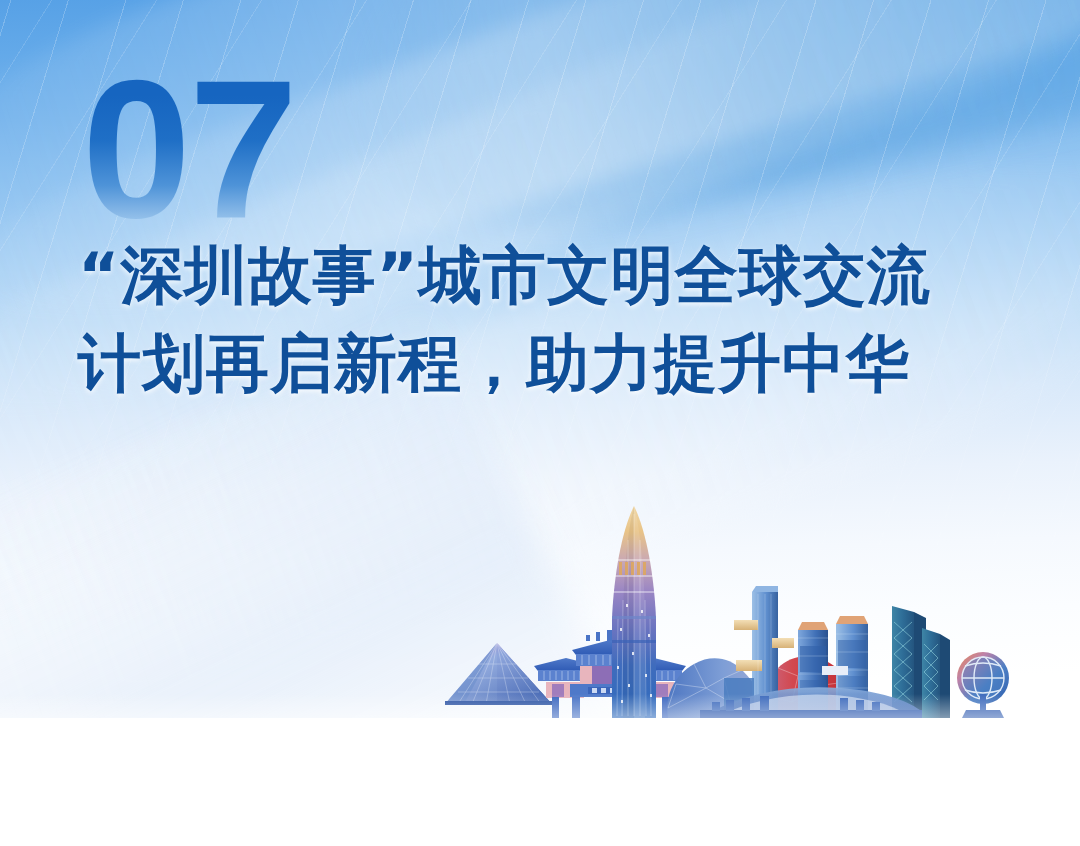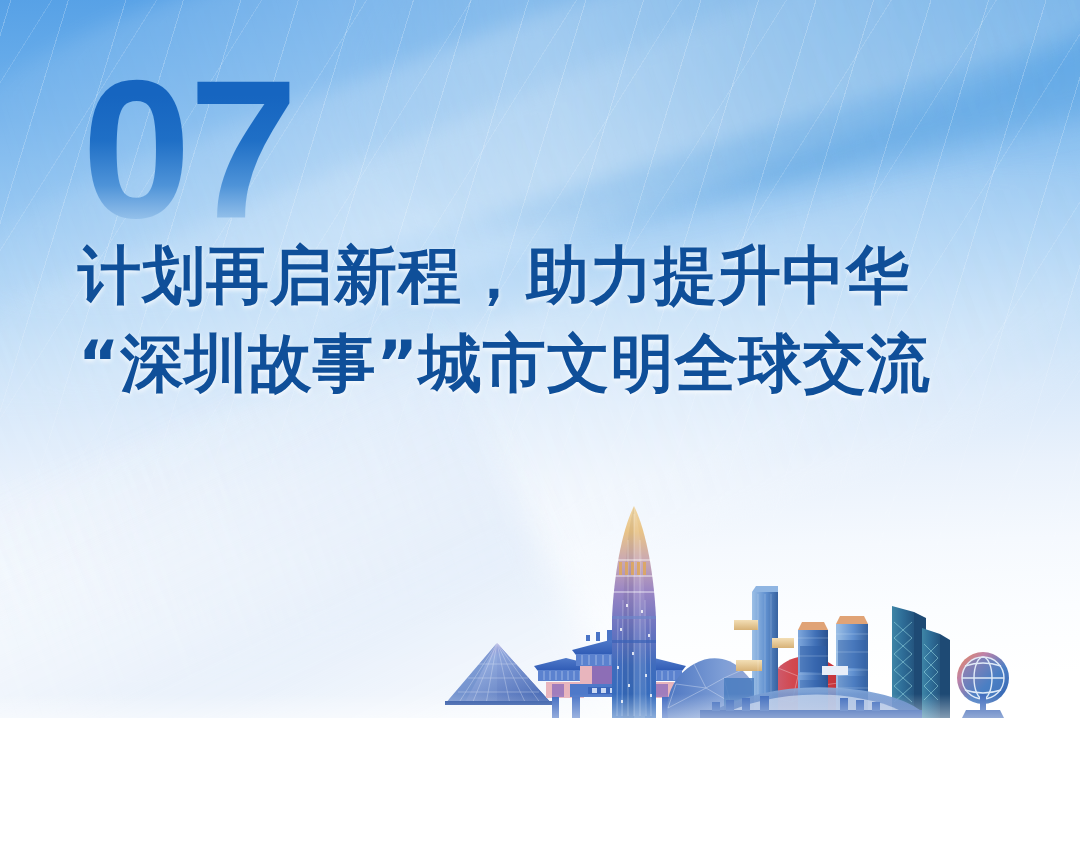--- a/index.html
+++ b/index.html
@@ -192,22 +192,22 @@
   <div class="sweep sweep-b"></div>
   <div class="sweep sweep-c"></div>
   <div class="sweep sweep-d"></div>
   <div class="hairlines"></div>
   <div class="hairlines2"></div>
   <div class="wash-bl"></div>
 
   <div class="big-number">07</div>
 
   <div class="title-block">
+    <div class="title-line">“深圳故事”城市文明全球交流</div>
     <div class="title-line">计划再启新程，助力提升中华</div>
-    <div class="title-line">“深圳故事”城市文明全球交流</div>
   </div>
 
   <div class="skyline">
     <svg viewBox="0 0 1080 230" xmlns="http://www.w3.org/2000/svg">
       <defs>
         <linearGradient id="gPyr" x1="0" y1="0" x2="1" y2="1">
           <stop offset="0%" stop-color="#b487d0"></stop>
           <stop offset="35%" stop-color="#8fa8dd"></stop>
           <stop offset="100%" stop-color="#3f63b0"></stop>
         </linearGradient>

